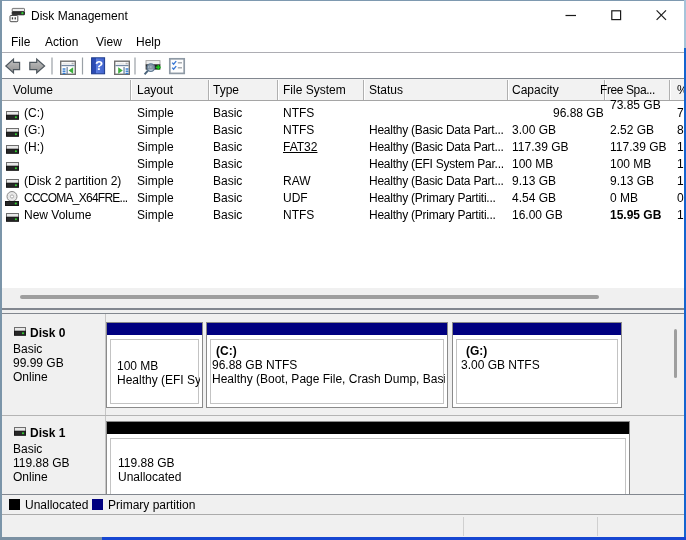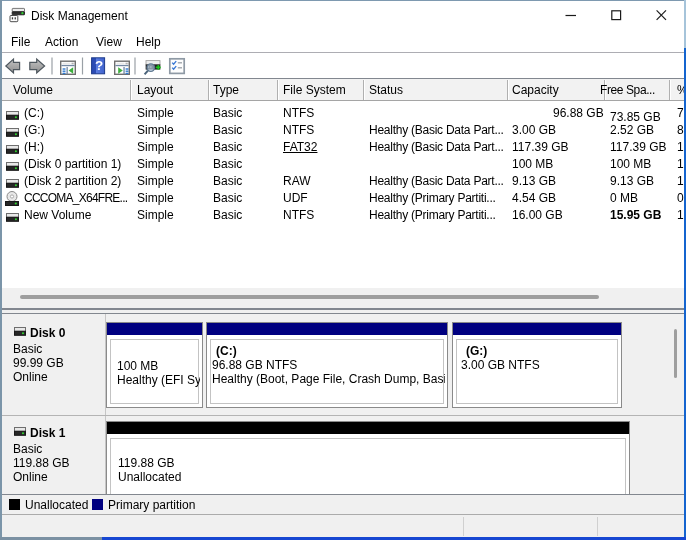--- a/index.html
+++ b/index.html
@@ -118,21 +118,21 @@
 <svg style="left:6px;top:110.5px" width="13" height="9" viewBox="0 0 13 9">
 <rect x="0.5" y="0.5" width="12" height="3.8" fill="#e8e8e8" stroke="#6e6e6e" stroke-width="1"></rect>
 <rect x="0.5" y="4.3" width="12" height="4" fill="#262626" stroke="#161616" stroke-width="1"></rect>
 <circle cx="9.9" cy="6.3" r="1.05" fill="#2fd42f"></circle>
 </svg>
 <div class="t" style="left:24px;top:104.5px;">(C:)</div>
 <div class="t" style="left:137px;top:104.5px;">Simple</div>
 <div class="t" style="left:213px;top:104.5px;">Basic</div>
 <div class="t" style="left:283px;top:104.5px;">NTFS</div>
 <div class="t" style="left:512px;top:104.5px;margin-left:41px;">96.88 GB</div>
-<div class="t" style="left:610px;top:109px;">73.85 GB</div>
+<div class="t" style="left:610px;top:97px;">73.85 GB</div>
 <div class="t" style="left:677px;top:104.5px;">7</div>
 <svg style="left:6px;top:127.5px" width="13" height="9" viewBox="0 0 13 9">
 <rect x="0.5" y="0.5" width="12" height="3.8" fill="#e8e8e8" stroke="#6e6e6e" stroke-width="1"></rect>
 <rect x="0.5" y="4.3" width="12" height="4" fill="#262626" stroke="#161616" stroke-width="1"></rect>
 <circle cx="9.9" cy="6.3" r="1.05" fill="#2fd42f"></circle>
 </svg>
 <div class="t" style="left:24px;top:121.5px;">(G:)</div>
 <div class="t" style="left:137px;top:121.5px;">Simple</div>
 <div class="t" style="left:213px;top:121.5px;">Basic</div>
 <div class="t" style="left:283px;top:121.5px;">NTFS</div>
@@ -151,23 +151,23 @@
 <div class="t" style="left:283px;top:138.5px;text-decoration:underline;">FAT32</div>
 <div class="t" style="left:369px;top:138.5px;letter-spacing:-0.25px">Healthy (Basic Data Part...</div>
 <div class="t" style="left:512px;top:138.5px;">117.39 GB</div>
 <div class="t" style="left:610px;top:138.5px;">117.39 GB</div>
 <div class="t" style="left:677px;top:138.5px;">1</div>
 <svg style="left:6px;top:161.5px" width="13" height="9" viewBox="0 0 13 9">
 <rect x="0.5" y="0.5" width="12" height="3.8" fill="#e8e8e8" stroke="#6e6e6e" stroke-width="1"></rect>
 <rect x="0.5" y="4.3" width="12" height="4" fill="#262626" stroke="#161616" stroke-width="1"></rect>
 <circle cx="9.9" cy="6.3" r="1.05" fill="#2fd42f"></circle>
 </svg>
-<div class="t" style="left:24px;top:155.5px;">(Disk 0 partition 1)</div>
 <div class="t" style="left:137px;top:155.5px;">Simple</div>
 <div class="t" style="left:213px;top:155.5px;">Basic</div>
+<div class="t" style="left:369px;top:155.5px;letter-spacing:-0.25px">Healthy (EFI System Par...</div>
 <div class="t" style="left:512px;top:155.5px;">100 MB</div>
 <div class="t" style="left:610px;top:155.5px;">100 MB</div>
 <div class="t" style="left:677px;top:155.5px;">1</div>
 <svg style="left:6px;top:178.5px" width="13" height="9" viewBox="0 0 13 9">
 <rect x="0.5" y="0.5" width="12" height="3.8" fill="#e8e8e8" stroke="#6e6e6e" stroke-width="1"></rect>
 <rect x="0.5" y="4.3" width="12" height="4" fill="#262626" stroke="#161616" stroke-width="1"></rect>
 <circle cx="9.9" cy="6.3" r="1.05" fill="#2fd42f"></circle>
 </svg>
 <div class="t" style="left:24px;top:172.5px;">(Disk 2 partition 2)</div>
 <div class="t" style="left:137px;top:172.5px;">Simple</div>

